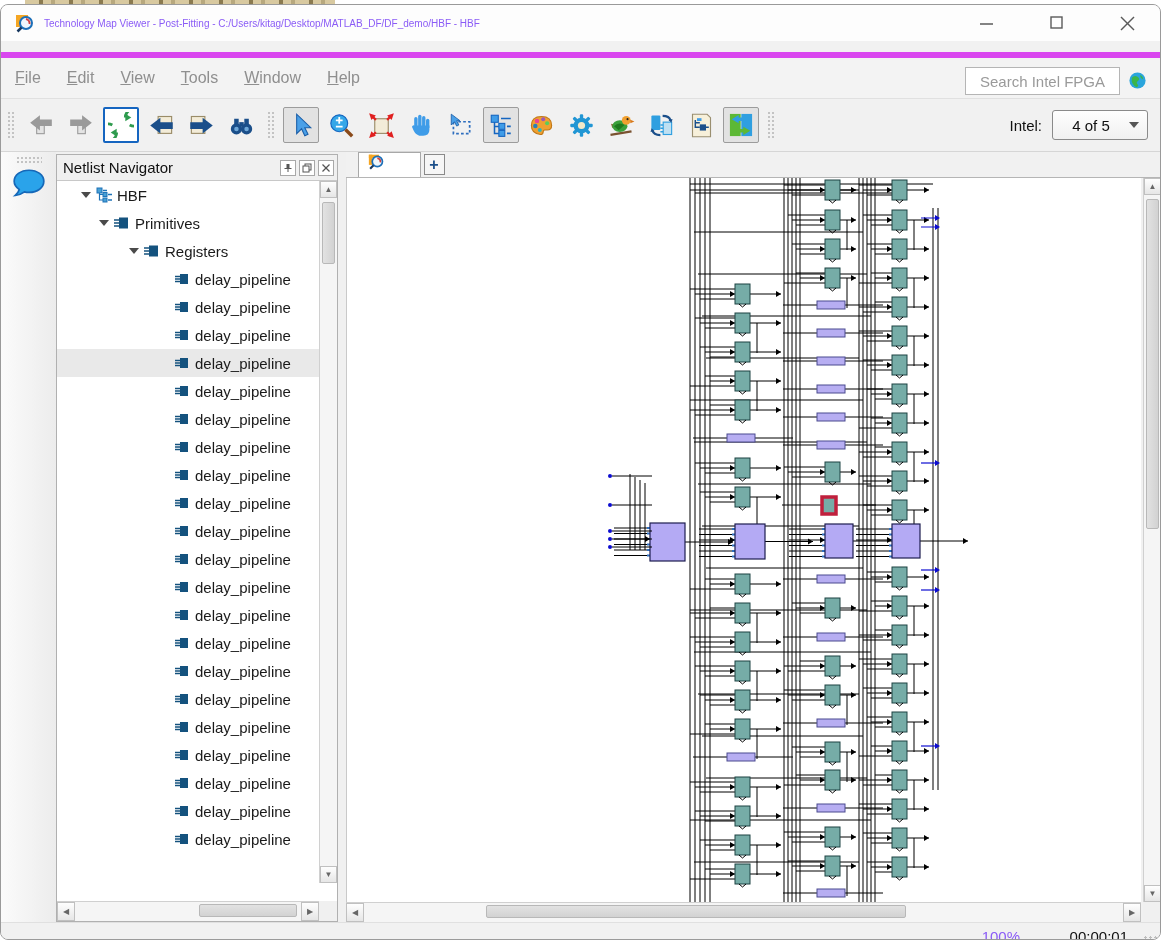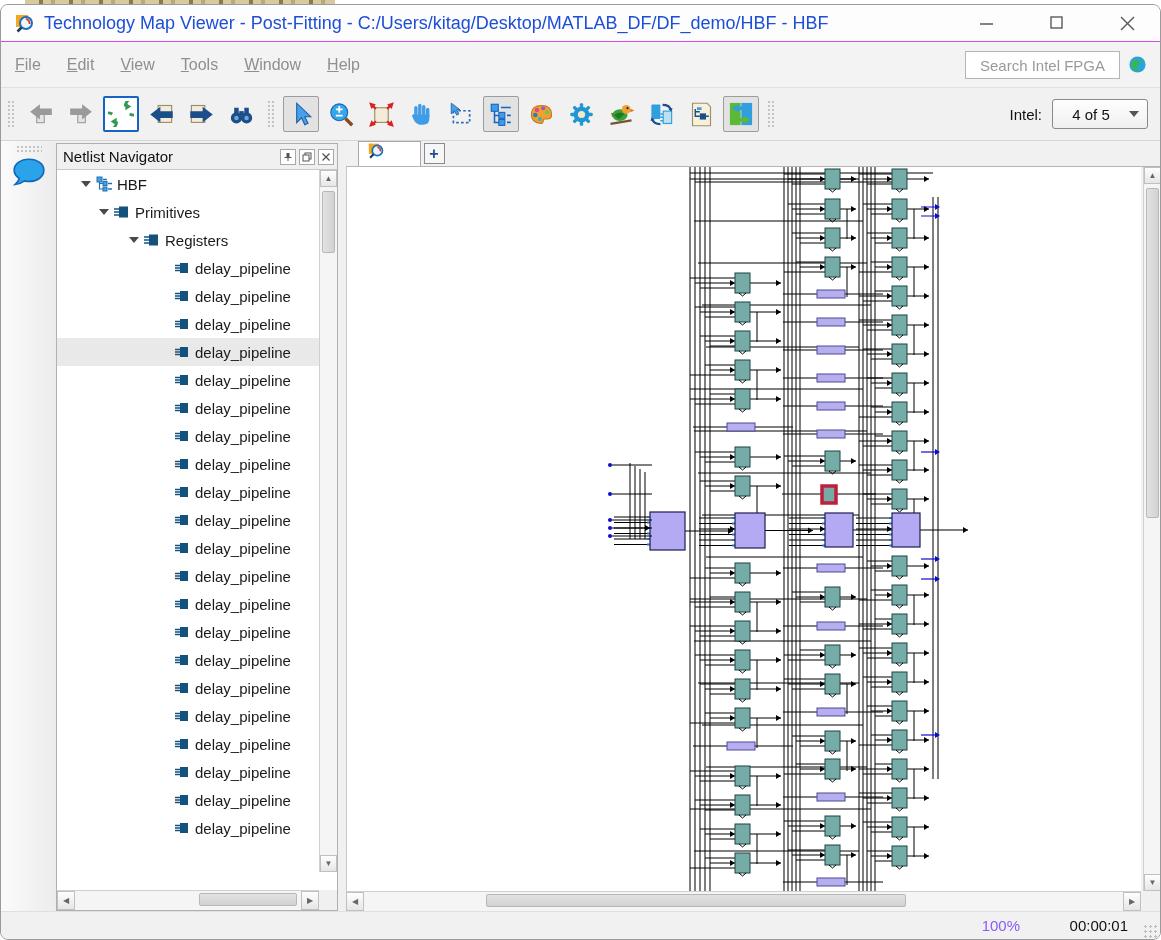--- a/index.html
+++ b/index.html
@@ -5,26 +5,26 @@
   * { box-sizing: border-box; margin:0; padding:0; }
   html,body { width:1161px; height:940px; overflow:hidden; background:#fff;
     font-family:"Liberation Sans", sans-serif; }
   .behind-strip { position:absolute; left:25px; top:0; width:310px; height:5px;
     background:repeating-linear-gradient(90deg,#d8c9a0 0 14px,#8a7a50 14px 18px,#d8c9a0 18px 26px,#b7a87e 26px 30px); }
   .window { position:absolute; left:0; top:4px; width:1161px; height:936px;
     background:#f1f1f1; border:1px solid #9a9a9a; border-radius:8px; overflow:hidden; }
   
   .titlebar { position:relative; height:36px; background:#fdfdfd; display:flex; align-items:center; }
   .appicon { width:20px; height:20px; margin-left:14px; flex:0 0 auto; }
-  .title-text { margin-left:9px; font-size:18px; color:#1d4ed8; white-space:nowrap; }
+  .title-text { margin-left:9px; font-size:10px; color:#8b5cf6; white-space:nowrap; }
   .wctrls { position:absolute; right:10px; top:0; height:36px; display:flex; align-items:center; gap:24px; }
   .wbtn { width:46px; height:30px; display:flex; align-items:center; justify-content:center; }
   
   .menubar { position:relative; height:46px; background:#f3f3f3; display:flex; align-items:center;
-    border-top:1px solid #d946ef; }
+    border-top:6px solid #d946ef;margin-top:11px; }
   #menus { display:flex; gap:26px; margin-left:14px; }
   .mitem { font-size:16px; color:#8f8f8f; cursor:default; }
   .mitem .ul { text-decoration:underline; }
   .searchbox { position:absolute; right:40px; top:9px; width:155px; height:28px; border:1px solid #b5b5b5;
     background:#fff; font-size:15px; color:#444; padding:0 6px; font-family:"Liberation Sans",sans-serif;text-align:center; }
   .searchbox::placeholder { color:#9a9a9a; }
   .globe { position:absolute; right:13px; top:13px; width:19px; height:19px; }
   
   .toolbar { position:relative; height:54px; background:#f1f1f1; border-top:1px solid #e0e0e0;
     border-bottom:1px solid #d6d6d6; display:flex; align-items:center; }

